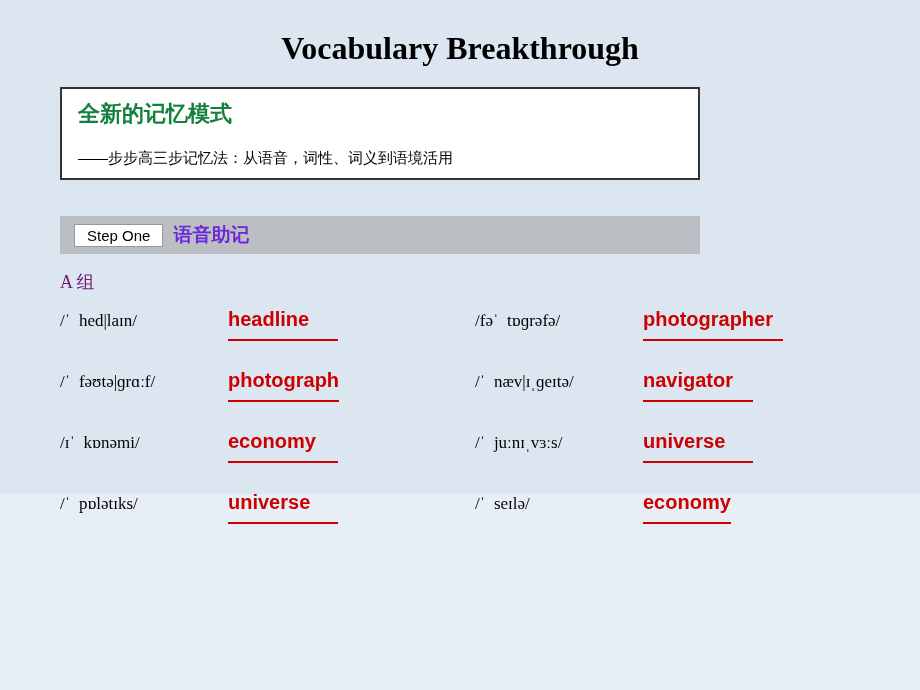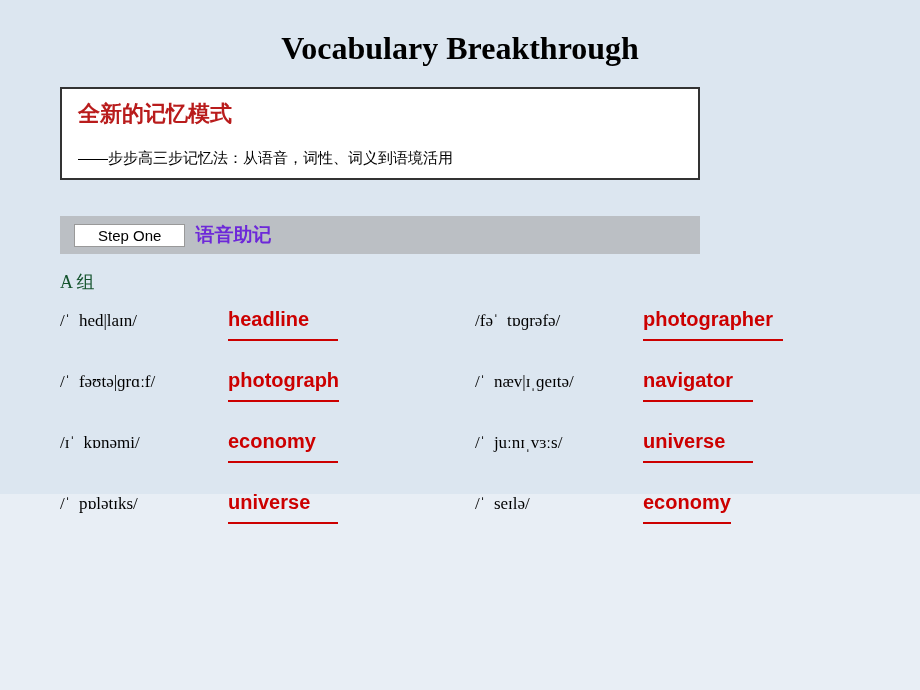--- a/index.html
+++ b/index.html
@@ -29,55 +29,55 @@
       border: 2px solid #333;
       background: #fff;
       padding: 10px 16px;
       margin-bottom: 18px;
       display: inline-block;
       width: 640px;
     }
     .title-box-line1 {
       font-size: 22px;
       font-weight: bold;
-      color: #b91c1c;
+      color: #15803d;
       font-family: SimSun, 'Microsoft YaHei', sans-serif;
     }
     .title-box-line2 {
       font-size: 15px;
       color: #000;
       font-family: SimSun, 'Microsoft YaHei', sans-serif;
       margin-top: 20px;
     }
     .step-bar {
       background: #bbbfc4;
       padding: 6px 14px;
       margin-bottom: 16px;
       display: flex;
       align-items: center;
       width: 640px;
     }
     .step-label {
       background: #fff;
       border: 1px solid #999;
-      padding: 2px 23px;
+      padding: 2px 12px;
       font-size: 15px;
       color: #000;
       margin-right: 10px;
       font-family: Arial, sans-serif;
     }
     .step-text {
       font-size: 19px;
       color: #6d28d9;
       font-family: SimSun, 'Microsoft YaHei', sans-serif;
       font-weight: bold;
     }
     .group-label {
       font-size: 18px;
-      color: #14532d;
+      color: #701a75;
       margin-bottom: 14px;
       font-family: SimSun, 'Microsoft YaHei', serif;
     }
     .vocab-grid {
       display: grid;
       grid-template-columns: 1fr 1fr;
       gap: 10px;
       width: 820px;
     }
     .vocab-row {

